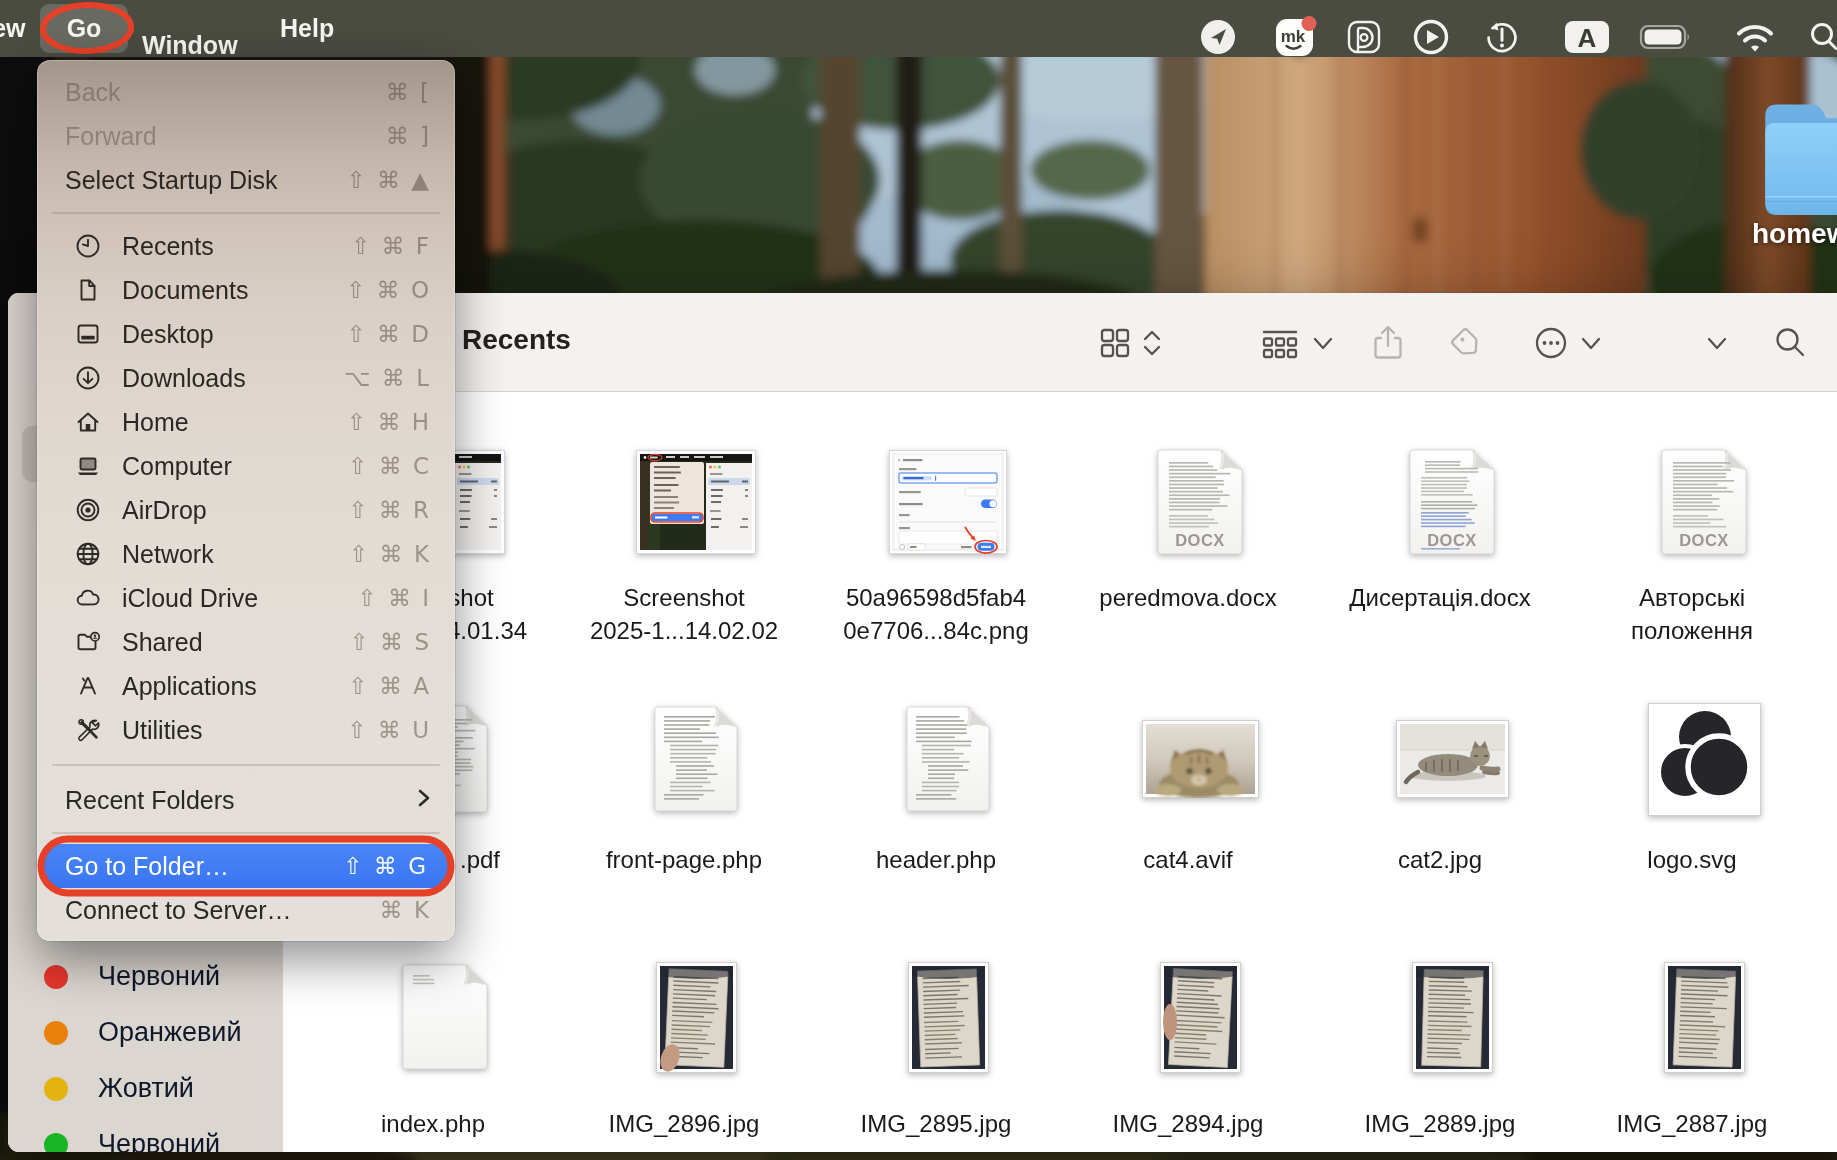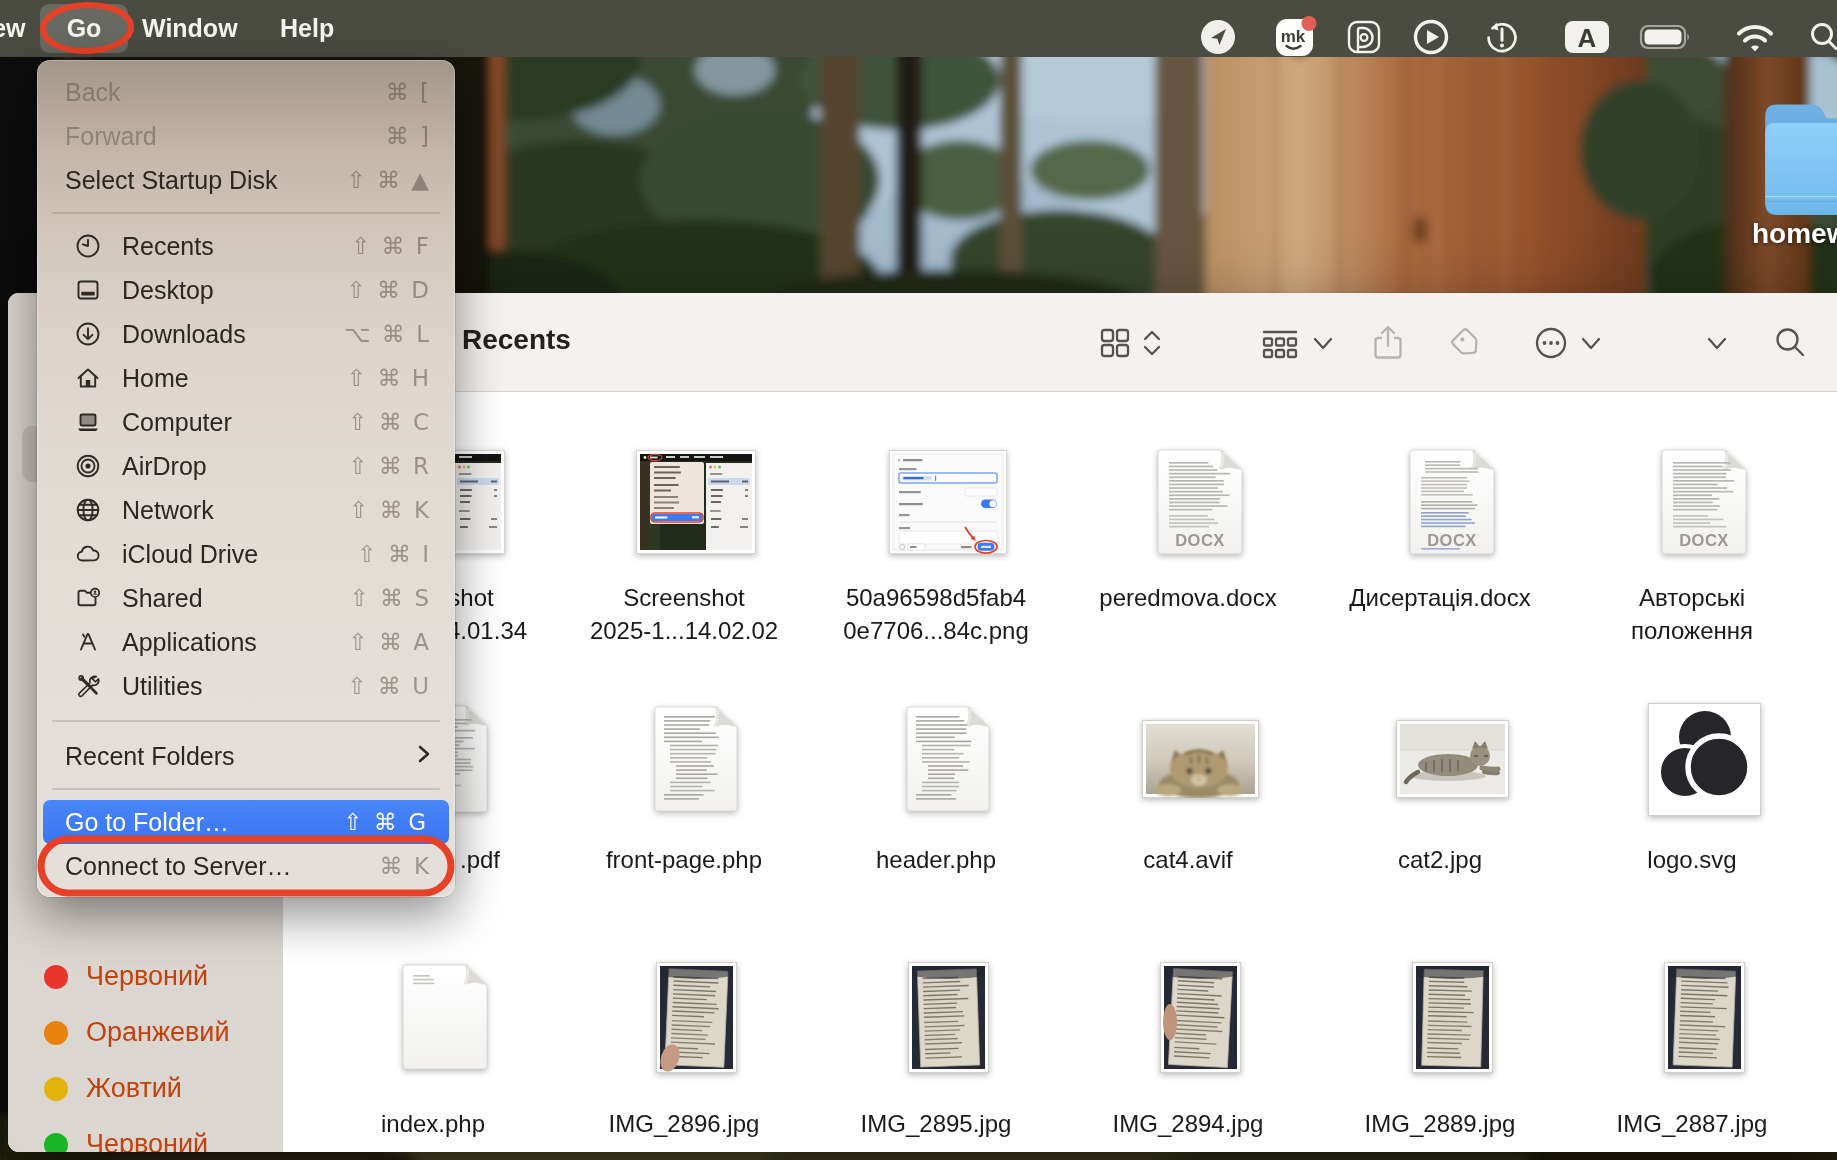--- a/index.html
+++ b/index.html
@@ -17,37 +17,37 @@
 
   
   .menubar { position:absolute; left:0; top:0; width:1837px; height:57px; background:#4a4c42; z-index:10; }
   .menubar-left { position:absolute; left:0; top:0; height:57px; }
   .menu-title { position:absolute; top:0; height:57px; line-height:57px; color:#f6f5f2;
     font-size:25px; font-weight:600; white-space:nowrap; }
   .menu-title.partial { left:-31px; }
   .menu-title.go { left:40px; width:88px; text-align:center; }
   .go-highlight { position:absolute; left:40px; top:4px; width:88px; height:49px; border-radius:9px;
     background:rgba(255,255,255,0.17); }
-  .menu-title.window { left:142px; }
+  .menu-title.window { left:142px;margin-top:17px; }
   .menu-title.help { left:280px; }
   .go-annotation { position:absolute; left:33px; top:-1px; width:110px; height:60px; pointer-events:none; z-index:30; }
   .statusicons { position:absolute; right:0; top:0; height:57px; }
   .status-icon { position:absolute; top:0; width:56px; height:57px; display:flex; align-items:center; justify-content:center;margin-top:8px; }
 
   
   .fwindow { position:absolute; left:8px; top:293px; width:1829px; height:859px; z-index:3;
     border-radius:11px 0 0 11px; overflow:hidden; background:#fff;
     box-shadow:0 25px 70px rgba(0,0,0,.5), 0 0 1px rgba(0,0,0,.4); }
   .sidebar { position:absolute; left:0; top:0; bottom:0; width:275px; background:#dcd6d1; }
   .sidebar-selected { position:absolute; left:14px; top:133px; width:50px; height:56px; border-radius:10px;
     background:#c6c0ba; }
   .sidebar-tags { position:absolute; left:0; top:656px; width:275px; }
   .tag-row { position:relative; height:56px; }
   .tag-dot { position:absolute; left:36px; top:16px; width:24px; height:24px; border-radius:50%; }
-  .tag-label { position:absolute; left:78px; top:12px; font-size:27px; color:#c2410c; }
+  .tag-label { position:absolute; left:90px; top:12px; font-size:27px; color:#0f172a; }
 
   .toolbar { position:absolute; left:275px; right:0; top:0; height:99px; background:#f4f2f0;
     border-bottom:1px solid #d8d3cf; }
   .toolbar-title { position:absolute; left:179px; top:31px; font-size:28px; font-weight:700; color:#24221f; }
   .tbi { position:absolute; top:0; height:99px; display:flex; align-items:center; }
 
   .content { position:absolute; left:275px; right:0; top:100px; bottom:0; background:#fff; }
 
   
   .file-item { position:absolute; width:240px; }
@@ -1004,20 +1004,30 @@
             <circle cx="13" cy="13" r="10.5" fill="none" stroke="#2e2a26" stroke-width="1.9" stroke-linecap="round" stroke-linejoin="round"></circle>
             <path d="M13 13 L13 6.8 M13 13 L7.8 11.4" fill="none" stroke="#2e2a26" stroke-width="1.9" stroke-linecap="round" stroke-linejoin="round"></path>
           </svg>
         </span>
         <span class="mi-label">Recents</span>
         <span class="mi-sc">⇧ ⌘ F</span>
       </div>
       <div class="mi has-icon">
         <span class="mi-icon">
           <svg width="26" height="26" viewBox="0 0 26 26">
+            <path d="M6.5 3.5 h8 l5 5.3 v13.7 h-13 z" fill="none" stroke="#2e2a26" stroke-width="1.9" stroke-linecap="round" stroke-linejoin="round"></path>
+            <path d="M14.2 3.8 v5.2 h5.2" fill="none" stroke="#2e2a26" stroke-width="1.9" stroke-linecap="round" stroke-linejoin="round"></path>
+          </svg>
+        </span>
+        <span class="mi-label">Documents</span>
+        <span class="mi-sc">⇧ ⌘ O</span>
+      </div>
+      <div class="mi has-icon">
+        <span class="mi-icon">
+          <svg width="26" height="26" viewBox="0 0 26 26">
             <rect x="3.5" y="4.5" width="19" height="17" rx="2.5" fill="none" stroke="#2e2a26" stroke-width="1.9" stroke-linecap="round" stroke-linejoin="round"></rect>
             <rect x="6.3" y="14.8" width="13.4" height="3.8" rx="0.8" fill="#2e2a26"></rect>
           </svg>
         </span>
         <span class="mi-label">Desktop</span>
         <span class="mi-sc">⇧ ⌘ D</span>
       </div>
       <div class="mi has-icon">
         <span class="mi-icon">
           <svg width="26" height="26" viewBox="0 0 26 26">

